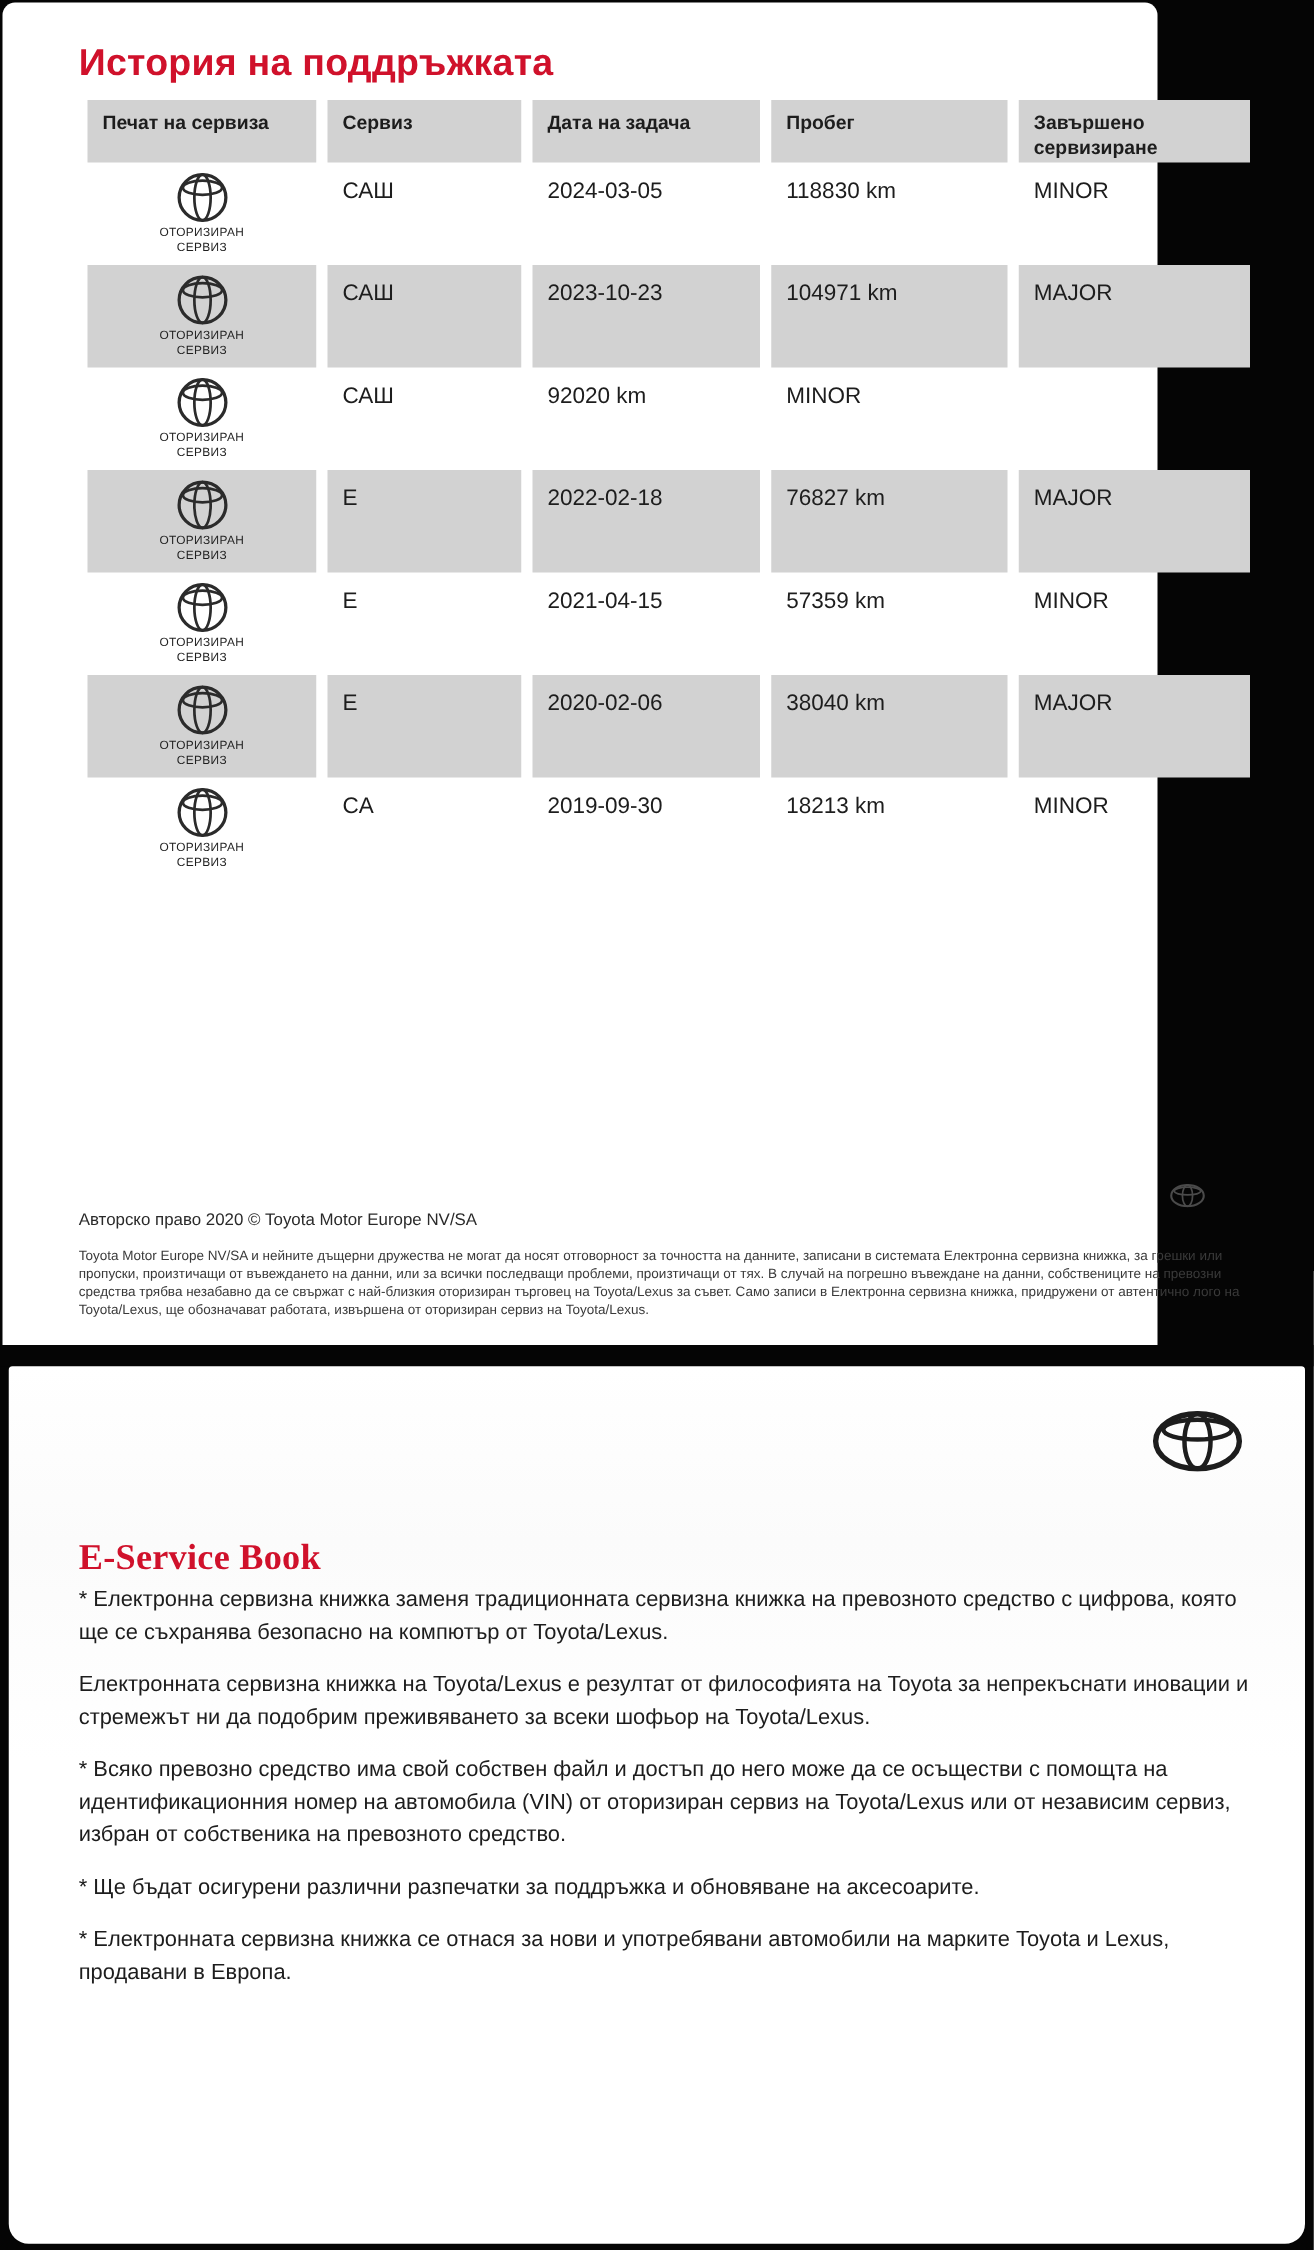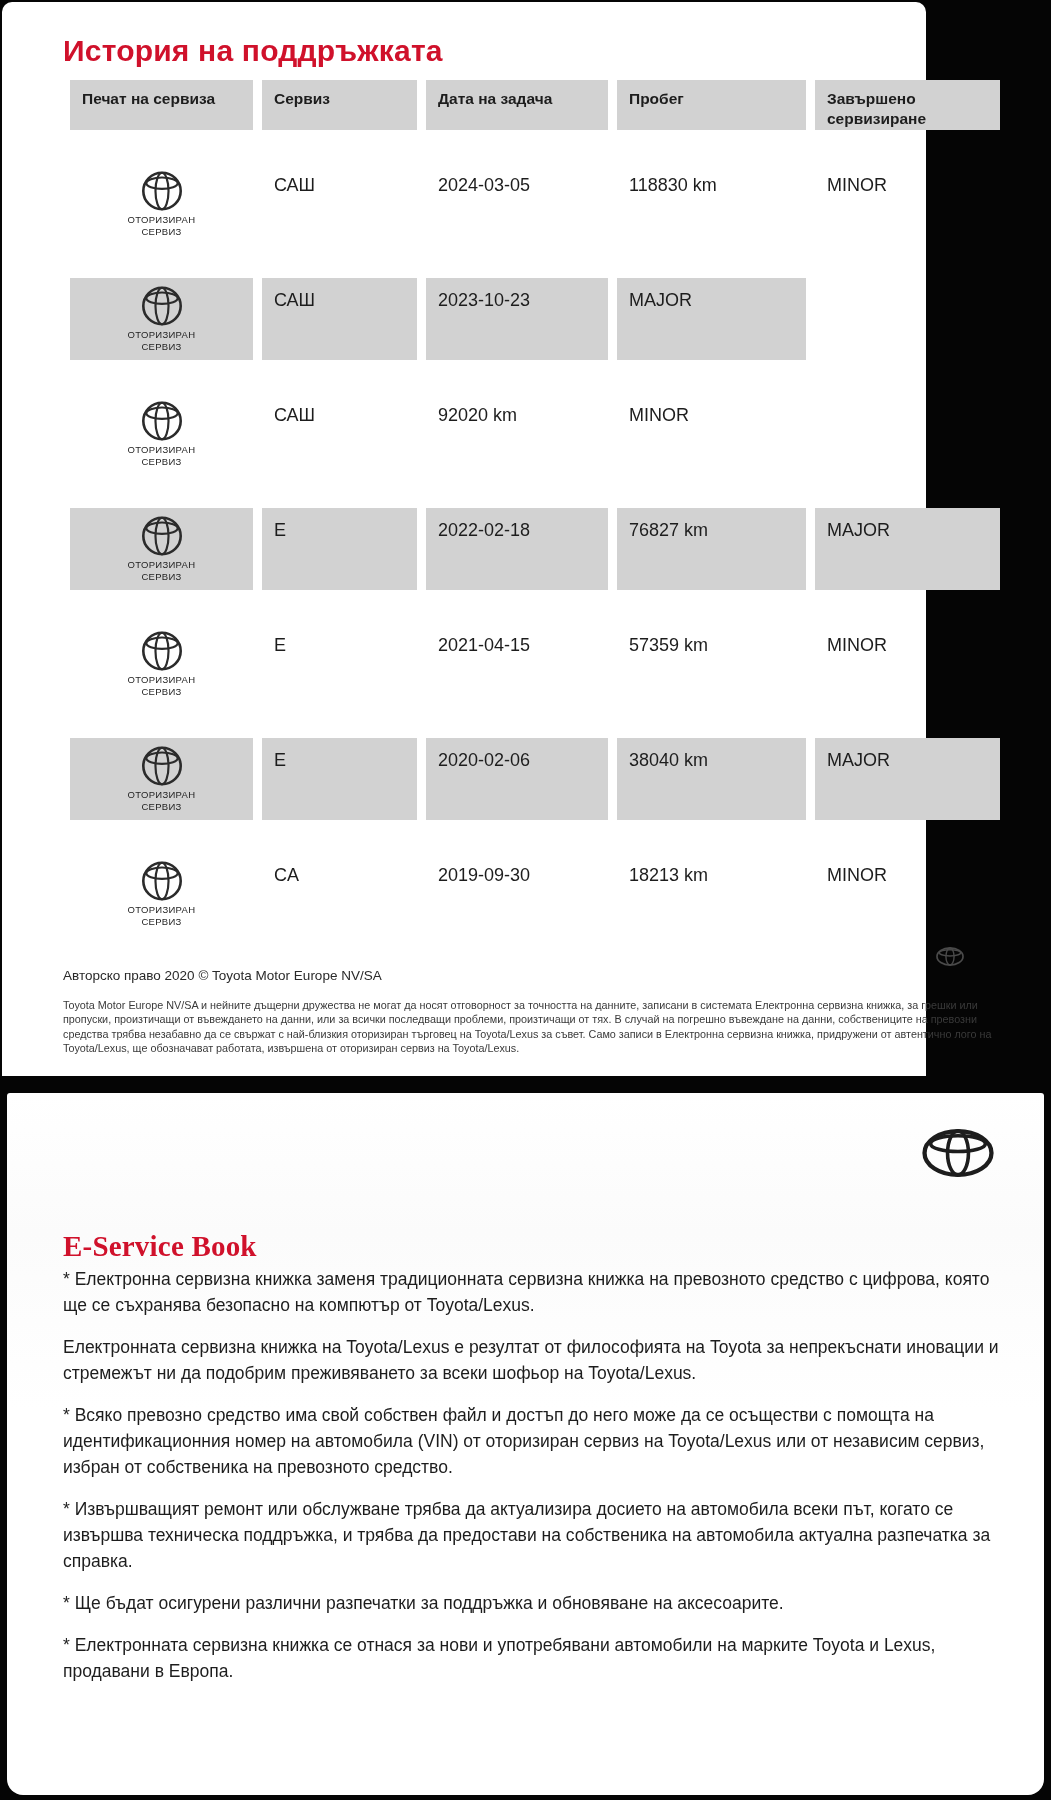--- a/index.html
+++ b/index.html
@@ -31,21 +31,20 @@
   .hcell{
     background:#d2d2d2;height:50px;box-sizing:border-box;
     padding:9px 12px 16px 12px;
     font-size:15.5px;font-weight:bold;line-height:1.28;color:#1d1d1d;
   }
   .t-row .cell{
     height:82px;box-sizing:border-box;
     padding:12px 12px 0 12px;
     font-size:18px;color:#1d1d1d;
     background:transparent;
-    margin-top:33px;
   }
   .t-row.shaded .cell{background:#d2d2d2;}
   .stamp-cell{
     display:flex;flex-direction:column;align-items:center;
     padding:8px 4px 0 4px !important;
   }
   .stamp-logo{display:block;width:46px;height:40px;color:#2b2b2b;margin-bottom:3px;}
   .stamp-logo svg{width:100%;height:100%;display:block;}
   .stamp-line{font-size:9.5px;line-height:1.3;color:#1f1f1f;letter-spacing:.3px;text-align:center;}
   
@@ -131,20 +130,21 @@
       <span class="stamp-logo">
         <svg viewBox="0 0 100 92">
                 <use href="#toyota-emblem-round"></use>
               </svg>
       </span>
       <span class="stamp-line l1">ОТОРИЗИРАН</span>
       <span class="stamp-line l2">СЕРВИЗ</span>
     </div>
     <div class="cell c-service">САШ</div>
     <div class="cell c-date">2023-10-23</div>
+    <div class="cell c-mileage">104971 km</div>
     <div class="cell c-completed">MAJOR</div>
   </div>
 
   <div class="t-row grid-cols">
     <div class="cell stamp-cell">
       <span class="stamp-logo">
         <svg viewBox="0 0 100 92">
                 <use href="#toyota-emblem-round"></use>
               </svg>
       </span>
@@ -237,17 +237,16 @@
   <span class="p2-logo">
     <svg viewBox="0 0 100 68">
         <use href="#toyota-emblem"></use>
       </svg>
   </span>
   <h1 class="p2-title accent">E-Service Book</h1>
   <div class="p2-body" id="p2-paragraphs">
       <p class="p2-par">* Електронна сервизна книжка заменя традиционната сервизна книжка на превозното средство с цифрова, която ще се съхранява безопасно на компютър от Toyota/Lexus.</p>
       <p class="p2-par">Електронната сервизна книжка на Toyota/Lexus е резултат от философията на Toyota за непрекъснати иновации и стремежът ни да подобрим преживяването за всеки шофьор на Toyota/Lexus.</p>
       <p class="p2-par">* Всяко превозно средство има свой собствен файл и достъп до него може да се осъществи с помощта на идентификационния номер на автомобила (VIN) от оторизиран сервиз на Toyota/Lexus или от независим сервиз, избран от собственика на превозното средство.</p>
-      <p class="p2-par">* Извършващият ремонт или обслужване трябва да актуализира досието на автомобила всеки път, когато се извършва техническа поддръжка, и трябва да предостави на собственика на автомобила актуална разпечатка за справка.</p>
       <p class="p2-par">* Ще бъдат осигурени различни разпечатки за поддръжка и обновяване на аксесоарите.</p>
       <p class="p2-par">* Електронната сервизна книжка се отнася за нови и употребявани автомобили на марките Toyota и Lexus, продавани в Европа.</p>
     </div>
 </div>
 
 </body></html>

